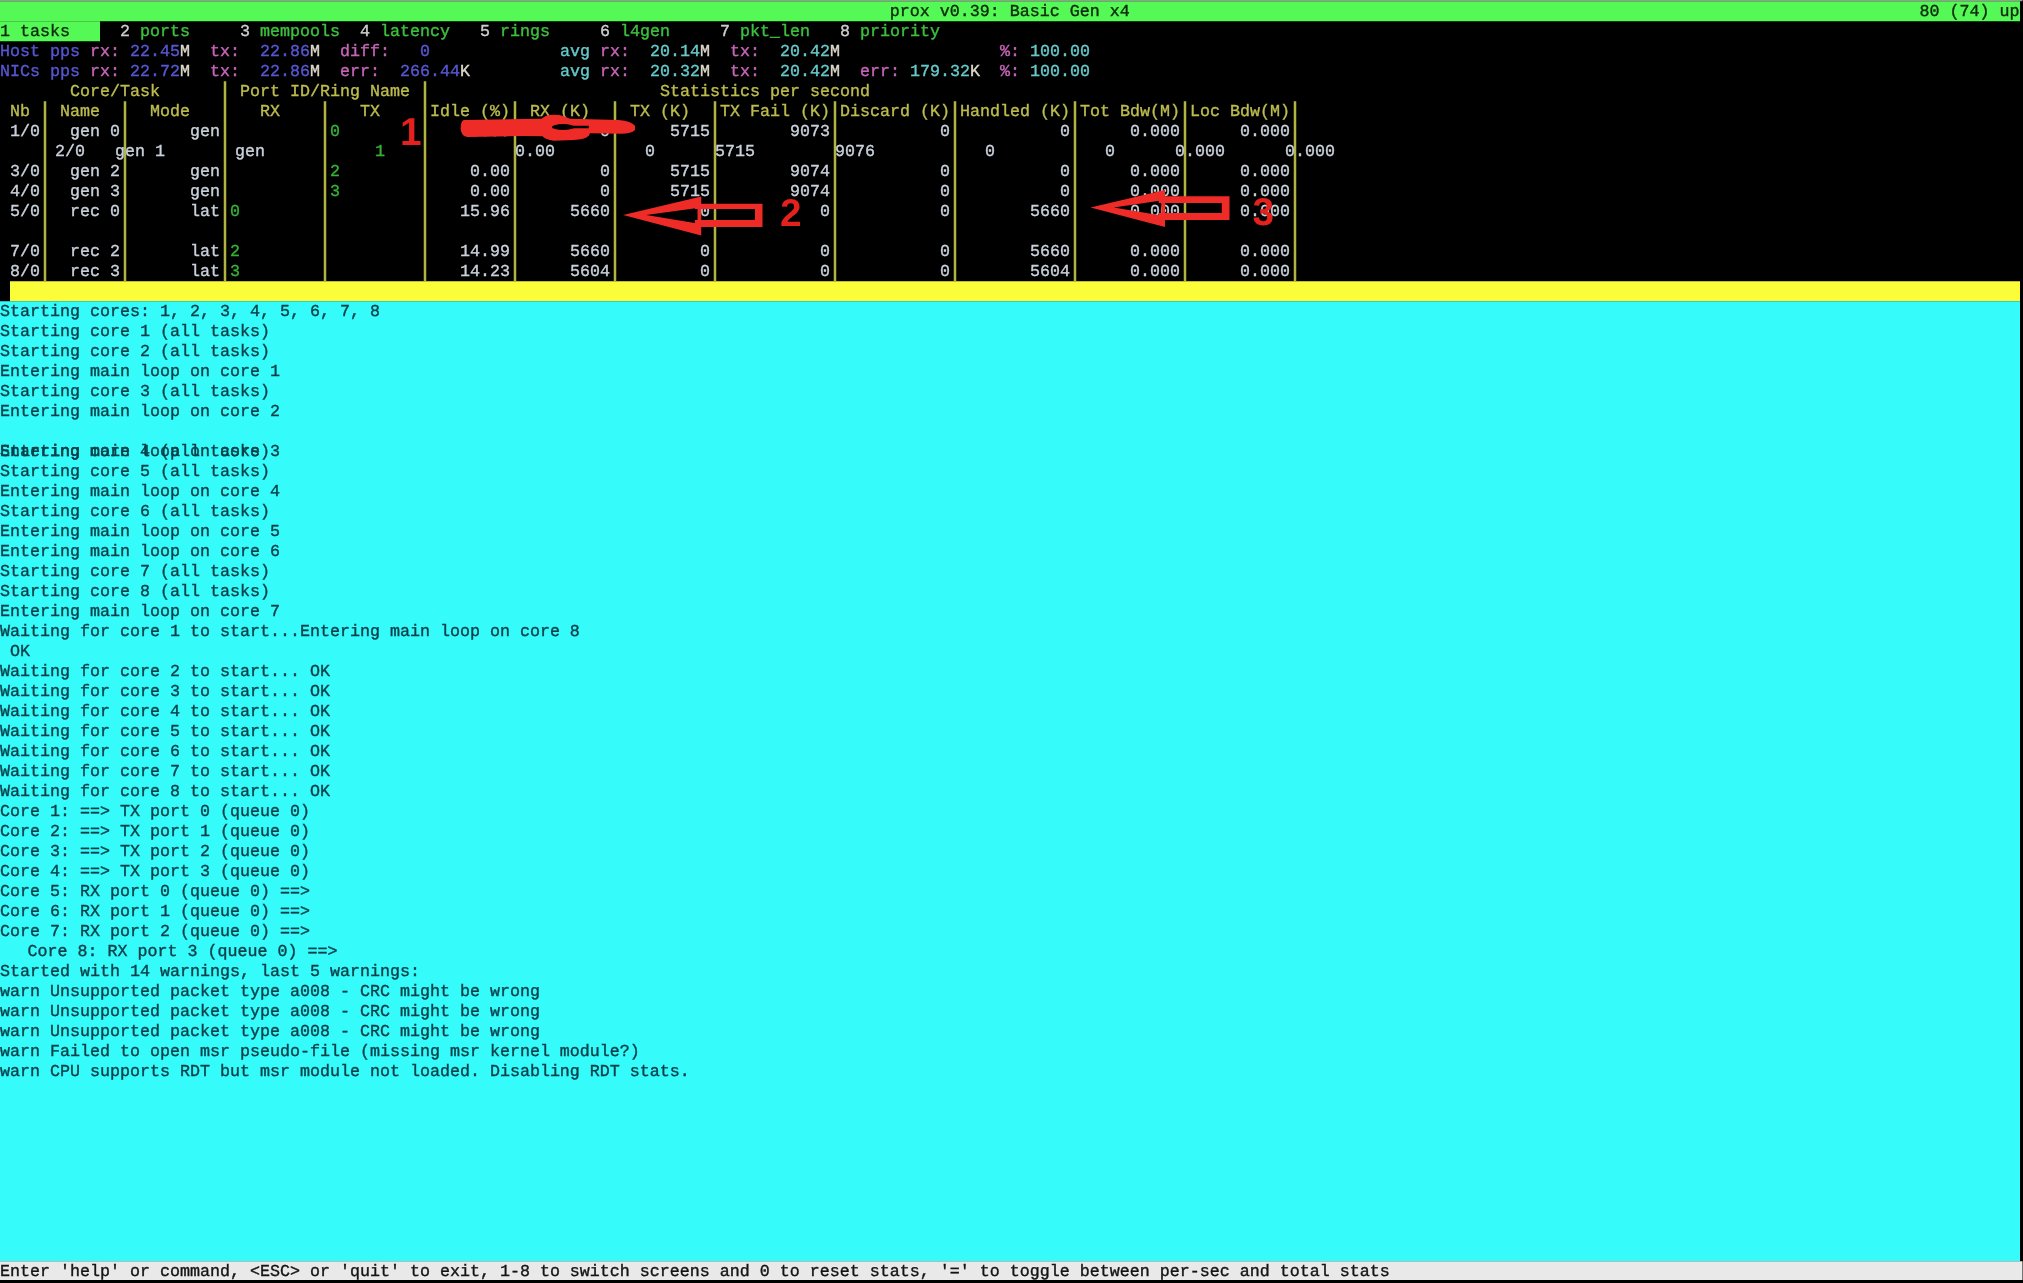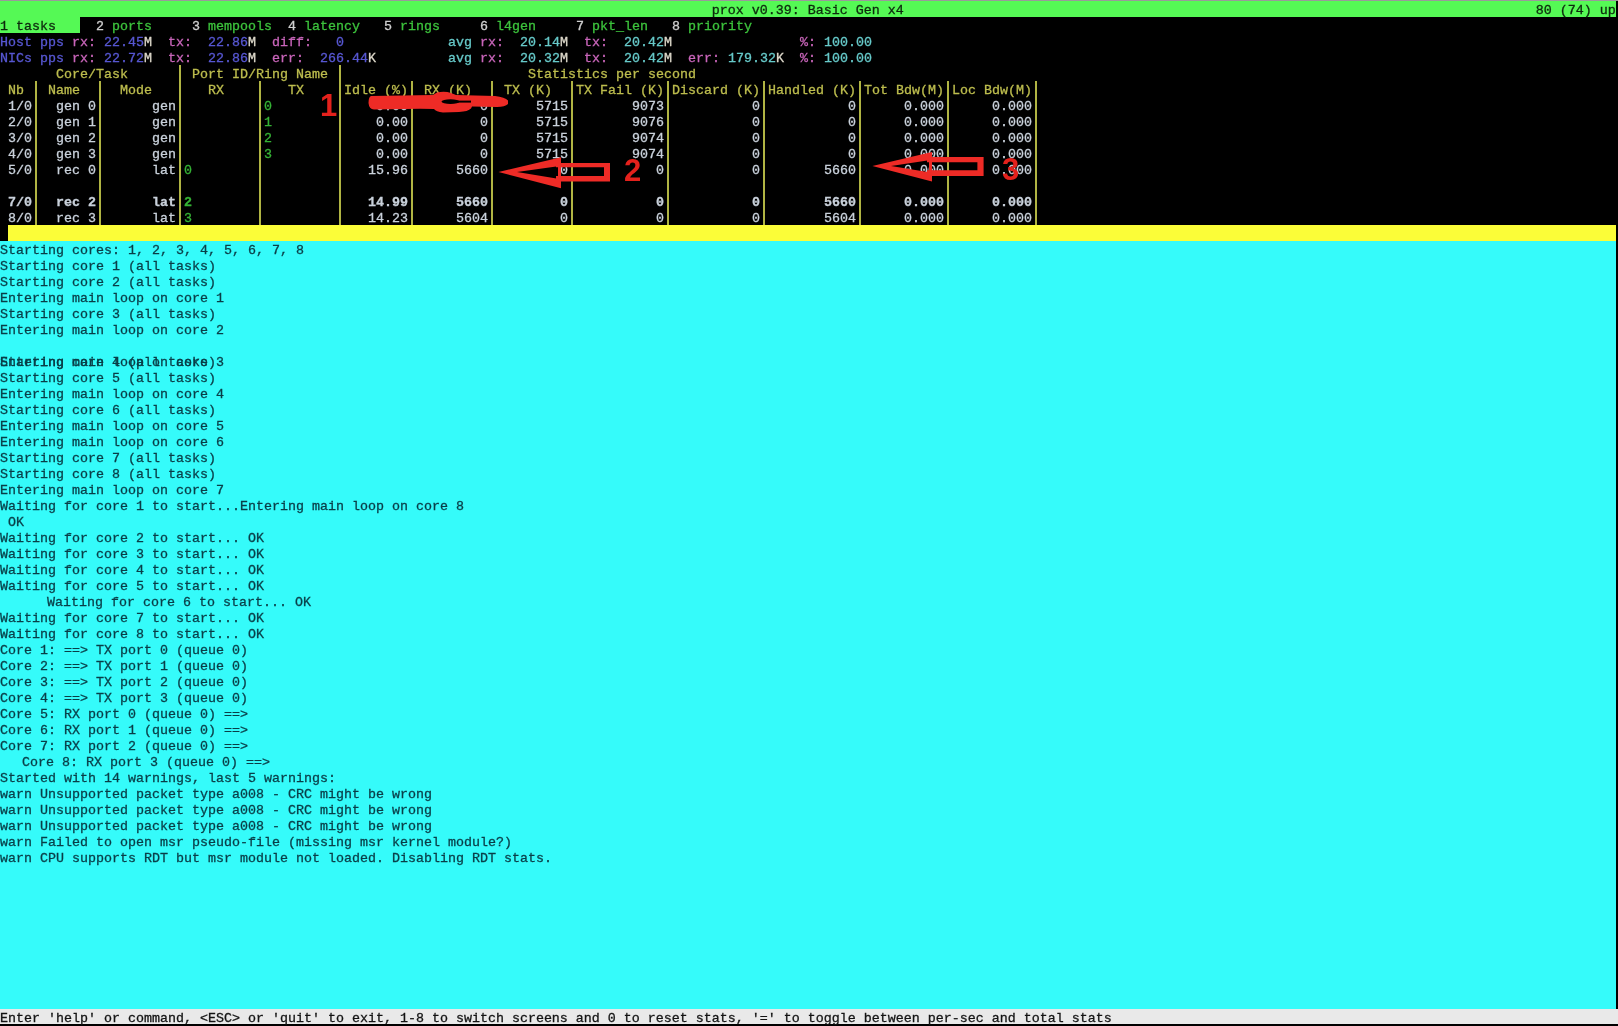--- a/index.html
+++ b/index.html
@@ -46,25 +46,25 @@
     <div class="vl" style="left:859px;top:81px;height:144px"></div>
     <div class="vl" style="left:947px;top:81px;height:144px"></div>
     <div class="vl" style="left:1035px;top:81px;height:144px"></div>
 <div class="tr" style="top:2.5px;">                                                                                         <i class="tt">prox v0.39: Basic Gen x4</i>                                                                               <i class="tt">80 (74) up</i></div>
     <div class="tr" style="top:18.5px;"><i class="tt">1 tasks</i>     <i class="tn">2</i> <i class="tg">ports</i>     <i class="tn">3</i> <i class="tg">mempools</i>  <i class="tn">4</i> <i class="tg">latency</i>   <i class="tn">5</i> <i class="tg">rings</i>     <i class="tn">6</i> <i class="tg">l4gen</i>     <i class="tn">7</i> <i class="tg">pkt_len</i>   <i class="tn">8</i> <i class="tg">priority</i></div>
     <div class="tr" style="top:34.5px;"><i class="bl">Host pps</i> <i class="pk">rx:</i> <i class="bl">22.45</i><i class="wh">M</i>  <i class="pk">tx:</i>  <i class="bl">22.86</i><i class="wh">M</i>  <i class="pk">diff:</i>   <i class="bl">0</i>             <i class="cy">avg</i> <i class="pk">rx:</i>  <i class="cy">20.14</i><i class="wh">M</i>  <i class="pk">tx:</i>  <i class="cy">20.42</i><i class="wh">M</i>                <i class="pk">%:</i> <i class="cy">100.00</i></div>
     <div class="tr" style="top:50.5px;"><i class="bl">NICs pps</i> <i class="pk">rx:</i> <i class="bl">22.72</i><i class="wh">M</i>  <i class="pk">tx:</i>  <i class="bl">22.86</i><i class="wh">M</i>  <i class="pk">err:</i>  <i class="bl">266.44</i><i class="wh">K</i>         <i class="cy">avg</i> <i class="pk">rx:</i>  <i class="cy">20.32</i><i class="wh">M</i>  <i class="pk">tx:</i>  <i class="cy">20.42</i><i class="wh">M</i>  <i class="pk">err:</i> <i class="cy">179.32</i><i class="wh">K</i>  <i class="pk">%:</i> <i class="cy">100.00</i></div>
     <div class="tr" style="top:66.5px;">       <i class="y">Core/Task</i>        <i class="y">Port ID/Ring Name</i>                         <i class="y">Statistics per second</i></div>
     <div class="tr" style="top:82.5px;"> <i class="y">Nb</i>   <i class="y">Name</i>     <i class="y">Mode</i>       <i class="y">RX</i>        <i class="y">TX</i>     <i class="y">Idle (%)</i>  <i class="y">RX (K)</i>    <i class="y">TX (K)</i>   <i class="y">TX Fail (K)</i> <i class="y">Discard (K)</i> <i class="y">Handled (K)</i> <i class="y">Tot Bdw(M)</i> <i class="y">Loc Bdw(M)</i></div>
     <div class="tr" style="top:98.5px;"> <i class="w">1/0</i>   <i class="w">gen 0</i>       <i class="w">gen</i>           <i class="g">0</i>             <i class="w">0.00</i>         <i class="w">0</i>      <i class="w">5715</i>        <i class="w">9073</i>           <i class="w">0</i>           <i class="w">0</i>      <i class="w">0.000</i>      <i class="w">0.000</i></div>
-    <div class="tr" style="top:114.5px;"> <i class="w">2/0</i>   <i class="w">gen 1</i>       <i class="w">gen</i>           <i class="g">1</i>             <i class="w">0.00</i>         <i class="w">0</i>      <i class="w">5715</i>        <i class="w">9076</i>           <i class="w">0</i>           <i class="w">0</i>      <i class="w">0.000</i>      <i class="w">0.000</i></div>
+    <div class="tr" style="top:114.5px;padding-left:36px;"> <i class="w">2/0</i>   <i class="w">gen 1</i>       <i class="w">gen</i>           <i class="g">1</i>             <i class="w">0.00</i>         <i class="w">0</i>      <i class="w">5715</i>        <i class="w">9076</i>           <i class="w">0</i>           <i class="w">0</i>      <i class="w">0.000</i>      <i class="w">0.000</i></div>
     <div class="tr" style="top:130.5px;"> <i class="w">3/0</i>   <i class="w">gen 2</i>       <i class="w">gen</i>           <i class="g">2</i>             <i class="w">0.00</i>         <i class="w">0</i>      <i class="w">5715</i>        <i class="w">9074</i>           <i class="w">0</i>           <i class="w">0</i>      <i class="w">0.000</i>      <i class="w">0.000</i></div>
     <div class="tr" style="top:146.5px;"> <i class="w">4/0</i>   <i class="w">gen 3</i>       <i class="w">gen</i>           <i class="g">3</i>             <i class="w">0.00</i>         <i class="w">0</i>      <i class="w">5715</i>        <i class="w">9074</i>           <i class="w">0</i>           <i class="w">0</i>      <i class="w">0.000</i>      <i class="w">0.000</i></div>
     <div class="tr" style="top:162.5px;"> <i class="w">5/0</i>   <i class="w">rec 0</i>       <i class="w">lat</i> <i class="g">0</i>                      <i class="w">15.96</i>      <i class="w">5660</i>         <i class="w">0</i>           <i class="w">0</i>           <i class="w">0</i>        <i class="w">5660</i>      <i class="w">0.000</i>      <i class="w">0.000</i></div>
-    <div class="tr" style="top:194.5px;font-weight:bold;"> <i class="w">7/0</i>   <i class="w">rec 2</i>       <i class="w">lat</i> <i class="g">2</i>                      <i class="w">14.99</i>      <i class="w">5660</i>         <i class="w">0</i>           <i class="w">0</i>           <i class="w">0</i>        <i class="w">5660</i>      <i class="w">0.000</i>      <i class="w">0.000</i></div>
+    <div class="tr" style="top:194.5px;"> <i class="w">7/0</i>   <i class="w">rec 2</i>       <i class="w">lat</i> <i class="g">2</i>                      <i class="w">14.99</i>      <i class="w">5660</i>         <i class="w">0</i>           <i class="w">0</i>           <i class="w">0</i>        <i class="w">5660</i>      <i class="w">0.000</i>      <i class="w">0.000</i></div>
     <div class="tr" style="top:210.5px;"> <i class="w">8/0</i>   <i class="w">rec 3</i>       <i class="w">lat</i> <i class="g">3</i>                      <i class="w">14.23</i>      <i class="w">5604</i>         <i class="w">0</i>           <i class="w">0</i>           <i class="w">0</i>        <i class="w">5604</i>      <i class="w">0.000</i>      <i class="w">0.000</i></div>
     <div class="tr" style="top:242.5px;"><i class="lg">Starting cores: 1, 2, 3, 4, 5, 6, 7, 8</i></div>
     <div class="tr" style="top:258.5px;"><i class="lg">Starting core 1 (all tasks)</i></div>
     <div class="tr" style="top:274.5px;text-align:center;"><i class="lg">Starting core 2 (all tasks)</i></div>
     <div class="tr" style="top:290.5px;"><i class="lg">Entering main loop on core 1</i></div>
     <div class="tr" style="top:306.5px;"><i class="lg">Starting core 3 (all tasks)</i></div>
     <div class="tr" style="top:322.5px;"><i class="lg">Entering main loop on core 2</i></div>
     <div class="tr" style="top:338.5px;margin-top:16px;"><i class="lg">Starting core 4 (all tasks)</i></div>
     <div class="tr" style="top:354.5px;"><i class="lg">Entering main loop on core 3</i></div>
     <div class="tr" style="top:370.5px;"><i class="lg">Starting core 5 (all tasks)</i></div>
@@ -74,21 +74,21 @@
     <div class="tr" style="top:434.5px;"><i class="lg">Entering main loop on core 6</i></div>
     <div class="tr" style="top:450.5px;"><i class="lg">Starting core 7 (all tasks)</i></div>
     <div class="tr" style="top:466.5px;"><i class="lg">Starting core 8 (all tasks)</i></div>
     <div class="tr" style="top:482.5px;"><i class="lg">Entering main loop on core 7</i></div>
     <div class="tr" style="top:498.5px;"><i class="lg">Waiting for core 1 to start...Entering main loop on core 8</i></div>
     <div class="tr" style="top:514.5px;"><i class="lg"> OK</i></div>
     <div class="tr" style="top:530.5px;"><i class="lg">Waiting for core 2 to start... OK</i></div>
     <div class="tr" style="top:546.5px;"><i class="lg">Waiting for core 3 to start... OK</i></div>
     <div class="tr" style="top:562.5px;"><i class="lg">Waiting for core 4 to start... OK</i></div>
     <div class="tr" style="top:578.5px;"><i class="lg">Waiting for core 5 to start... OK</i></div>
-    <div class="tr" style="top:594.5px;margin-left:47px;"><i class="lg">Waiting for core 6 to start... OK</i></div>
+    <div class="tr" style="top:594.5px;"><i class="lg">Waiting for core 6 to start... OK</i></div>
     <div class="tr" style="top:610.5px;"><i class="lg">Waiting for core 7 to start... OK</i></div>
     <div class="tr" style="top:626.5px;"><i class="lg">Waiting for core 8 to start... OK</i></div>
     <div class="tr" style="top:642.5px;"><i class="lg">Core 1: ==&gt; TX port 0 (queue 0)</i></div>
     <div class="tr" style="top:658.5px;"><i class="lg">Core 2: ==&gt; TX port 1 (queue 0)</i></div>
     <div class="tr" style="top:674.5px;"><i class="lg">Core 3: ==&gt; TX port 2 (queue 0)</i></div>
     <div class="tr" style="top:690.5px;"><i class="lg">Core 4: ==&gt; TX port 3 (queue 0)</i></div>
     <div class="tr" style="top:706.5px;"><i class="lg">Core 5: RX port 0 (queue 0) ==&gt;</i></div>
     <div class="tr" style="top:722.5px;"><i class="lg">Core 6: RX port 1 (queue 0) ==&gt;</i></div>
     <div class="tr" style="top:738.5px;"><i class="lg">Core 7: RX port 2 (queue 0) ==&gt;</i></div>
     <div class="tr" style="top:754.5px;margin-left:22px;"><i class="lg">Core 8: RX port 3 (queue 0) ==&gt;</i></div>

